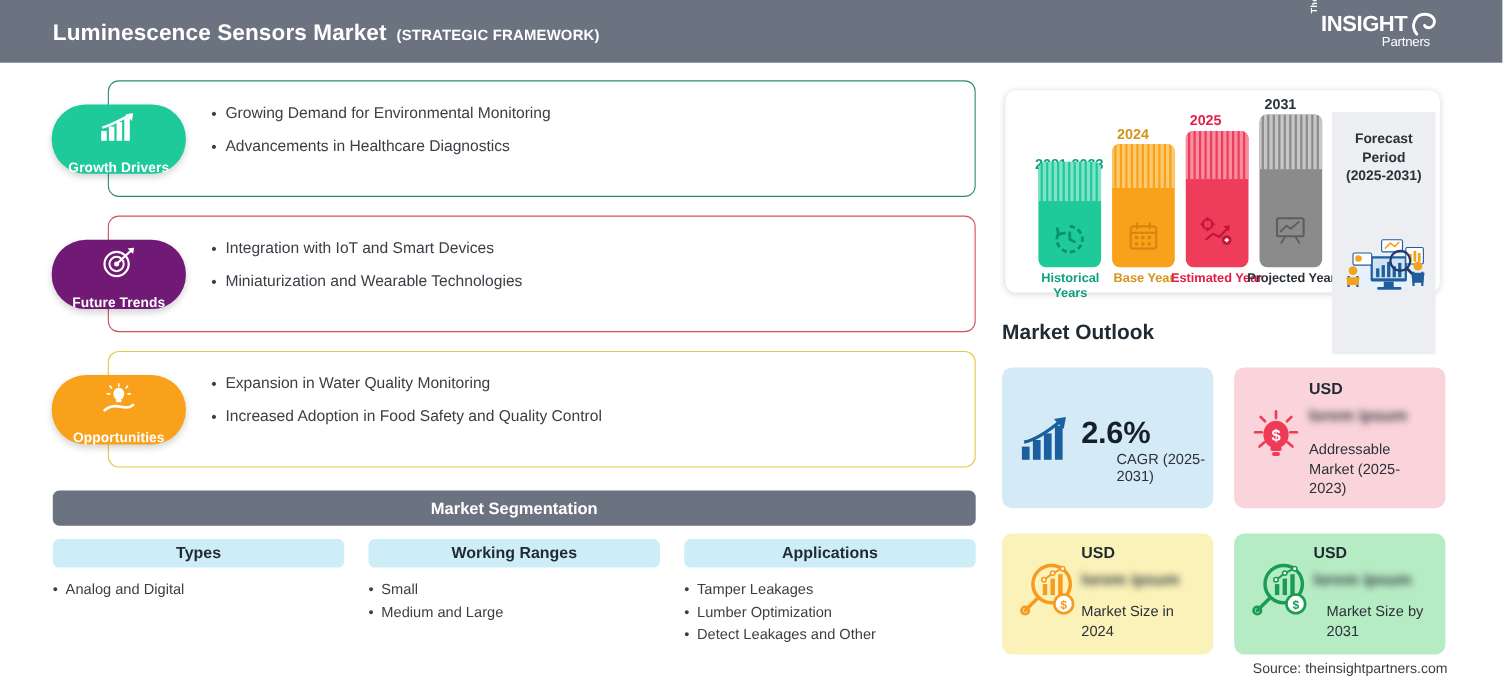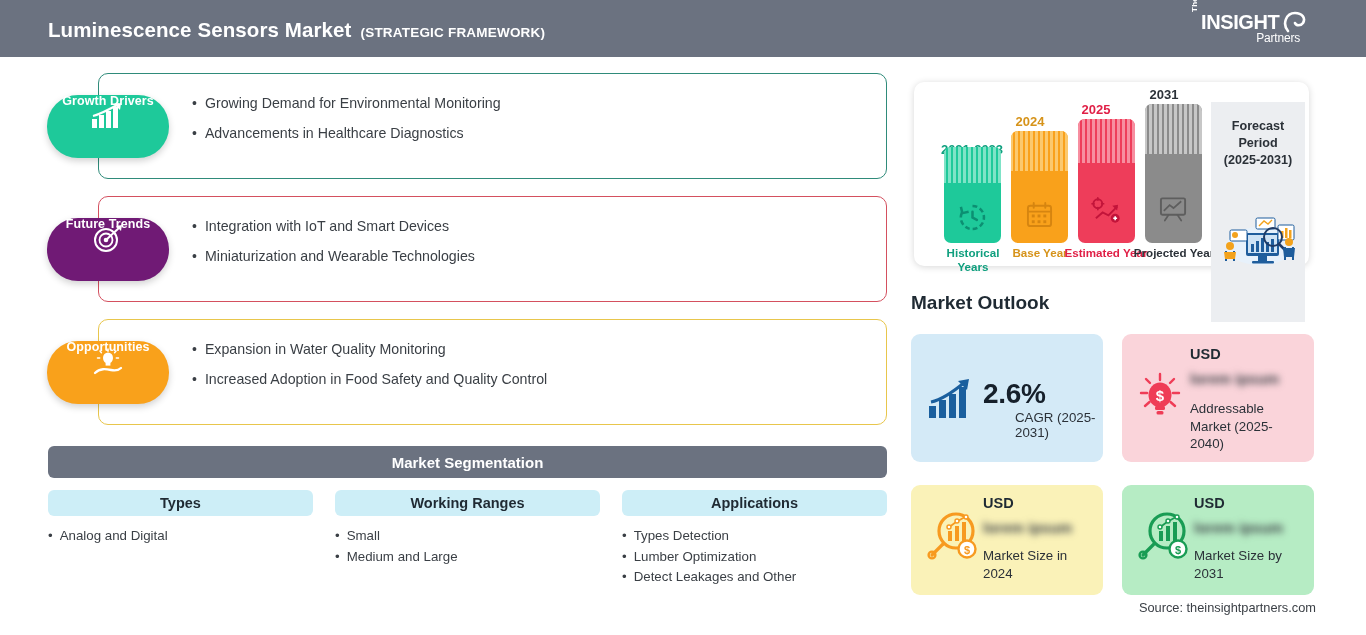--- a/index.html
+++ b/index.html
@@ -23,21 +23,21 @@
 
   .logo { position: absolute; right: 58px; top: 10px; width: 118px; height: 40px; color:#fff; }
   .logo-the { position: absolute; left: 0; top: 2px; font-size: 8px; font-weight: bold;
      transform: rotate(-90deg); transform-origin: left top; letter-spacing:.3px; }
   .logo-insight { position: absolute; left: 11px; top: 1px; font-size: 20px; font-weight: bold; letter-spacing: -0.4px; }
   .logo-partners { position: absolute; right: 8px; top: 21px; font-size: 12px; font-weight: normal; letter-spacing: -0.2px; }
   .logo-arc { position: absolute; right: 0px; top: 0px; }
   .panel-box { position: absolute; border: 1.4px solid; border-radius: 10px; background: transparent; }
   .pill {
     position: absolute; width: 122px; height: 63px; border-radius: 31px;
-    display: flex; flex-direction: column; align-items: center; 
+    display: flex; flex-direction: column; align-items: center; justify-content: flex-end;
     padding-bottom: 0; color: #fff;
     box-shadow: 0 3px 7px rgba(0,0,0,.18);
   }
   .pill-label { font-size: 12.5px; font-weight: bold; letter-spacing: .1px; line-height:1; }
   .pill-icon { position: absolute; top: 7px; left: 50%; transform: translateX(-50%); }
 
   .bullets { position: absolute; }
   .bullet { font-size: 14.2px; color: #3a3f45; line-height: 1.2; display: flex; gap: 8px; }
   .bullet .dot { font-size: 14px; line-height: 1.2; }
 
@@ -209,21 +209,21 @@
       <span>Medium and Large</span>
     </div>
   </div>
 
   <div class="seg-head" style="left:622px; top:490px; width:265px;">
     <span>Applications</span>
   </div>
   <div class="seg-list" style="left:622px; top:526px; width:280px;">
     <div class="seg-item">
       <span>•</span>
-      <span>Types Detection</span>
+      <span>Tamper Leakages</span>
     </div>
     <div class="seg-item">
       <span>•</span>
       <span>Lumber Optimization</span>
     </div>
     <div class="seg-item">
       <span>•</span>
       <span>Detect Leakages and Other</span>
     </div>
   </div>
@@ -414,21 +414,21 @@
         <path d="M9 36 L13.5 32"></path>
           <path d="M39 36 L34.5 32"></path>
       </g>
       <ellipse cx="24" cy="25" rx="11.5" ry="12.5" fill="#ef3c56"></ellipse>
       <rect x="19" y="36" width="10" height="4" rx="1.5" fill="#ef3c56"></rect>
       <rect x="20.5" y="41" width="7" height="3.5" rx="1.5" fill="#ef3c56"></rect>
       <text x="24" y="31" font-size="15" font-weight="bold" fill="#fff" text-anchor="middle" font-family="Liberation Sans, sans-serif">$</text>
     </svg>
     <div class="mo-usd" style="position:absolute;left:68px;top:12px;">USD</div>
     <div class="mo-blur" style="position:absolute;left:68px;top:36px;">lorem ipsum</div>
-    <div class="mo-desc" style="position:absolute;left:68px;top:66px;width:110px;">Addressable Market (2025-2040)</div>
+    <div class="mo-desc" style="position:absolute;left:68px;top:66px;width:110px;">Addressable Market (2025-2023)</div>
   </div>
 
   <div class="mo-card" style="left:911px; top:485px; width:192px; height:110px; background:#faf2b8;">
     <svg style="position:absolute;left:14px;top:24px" width="54" height="54" viewBox="0 0 54 54">
       <circle cx="31" cy="22" r="17" fill="none" stroke="#f79a20" stroke-width="3.2"></circle>
       <path d="M18 35 L7 46" stroke="#f79a20" stroke-width="3.2" stroke-linecap="round"></path>
       <circle cx="7" cy="46" r="3.4" fill="none" stroke="#f79a20" stroke-width="2.4"></circle>
       <g fill="#f79a20">
         <rect x="23" y="22" width="4" height="10"></rect>
         <rect x="30" y="17" width="4" height="15"></rect>
@@ -458,18 +458,18 @@
       </g>
       <path d="M23 19 L31 13 L40 8" fill="none" stroke="#199c54" stroke-width="1.8"></path>
       <circle cx="24" cy="18" r="2" fill="#fff" stroke="#199c54" stroke-width="1.4"></circle>
       <circle cx="32" cy="12" r="2" fill="#fff" stroke="#199c54" stroke-width="1.4"></circle>
       <circle cx="41" cy="8" r="2" fill="#fff" stroke="#199c54" stroke-width="1.4"></circle>
       <circle cx="42" cy="40" r="8.5" fill="#fff" stroke="#199c54" stroke-width="2.4"></circle>
       <text x="42" y="45" font-size="11" font-weight="bold" fill="#199c54" text-anchor="middle" font-family="Liberation Sans, sans-serif">$</text>
     </svg>
     <div class="mo-usd" style="position:absolute;left:72px;top:10px;">USD</div>
     <div class="mo-blur" style="position:absolute;left:72px;top:34px;">lorem ipsum</div>
-    <div class="mo-desc" style="position:absolute;left:72px;top:62px;width:108px;">Market Size by 2031</div>
+    <div class="mo-desc" style="position:absolute;left:84px;top:62px;width:108px;">Market Size by 2031</div>
   </div>
 
   <div class="source">Source: theinsightpartners.com</div>
 
 </div>
 
 </body></html>

